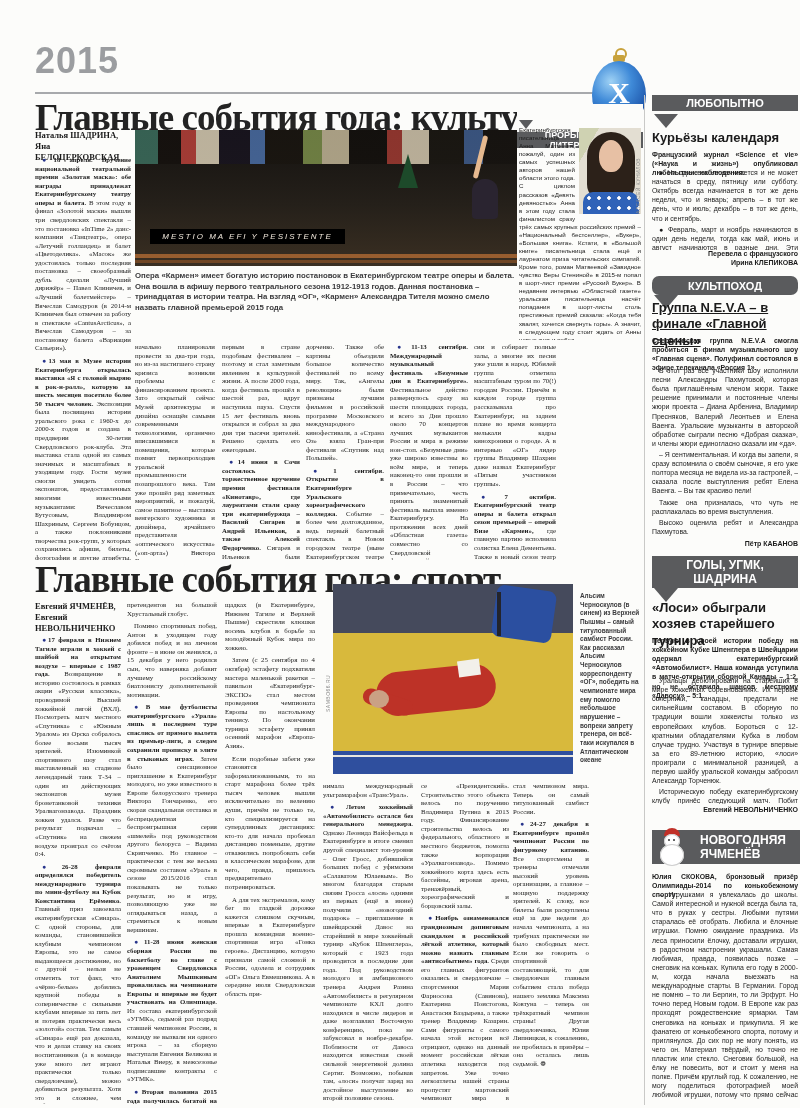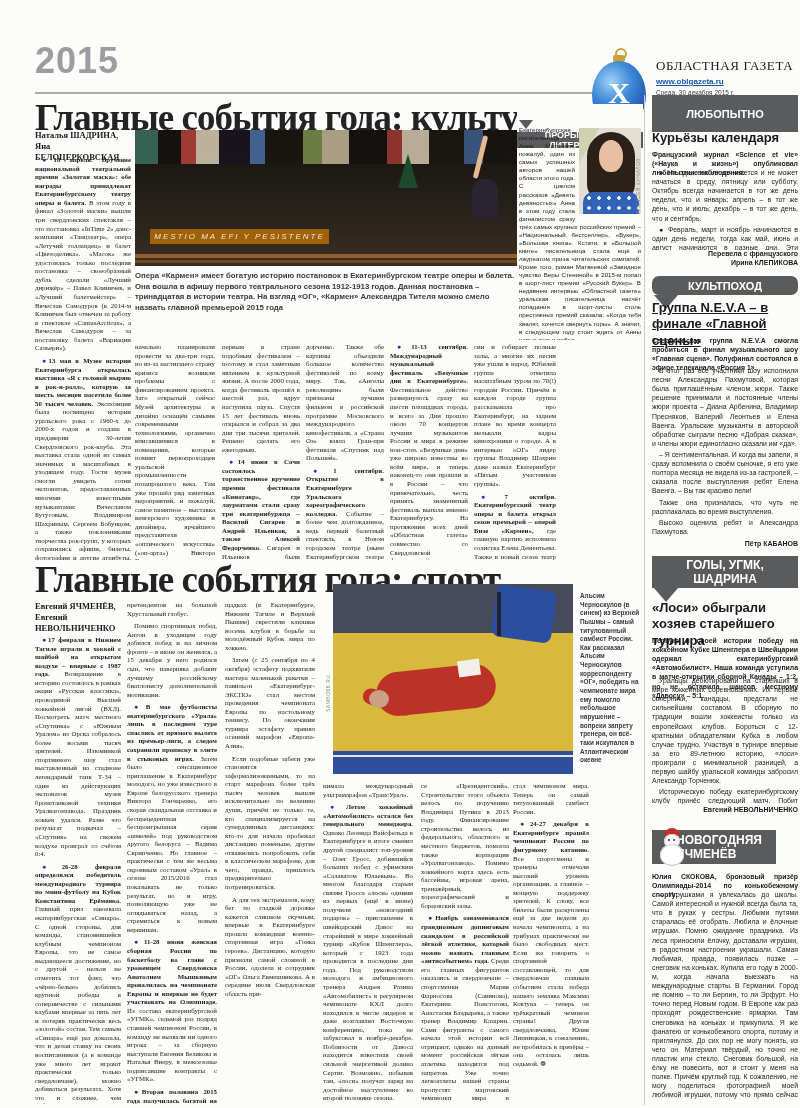--- a/index.html
+++ b/index.html
@@ -34,23 +34,23 @@
         writing-mode:vertical-rl;transform:rotate(180deg);letter-spacing:.5px;}
   .caption{position:absolute;font-family:"Liberation Sans",sans-serif;font-weight:bold;
         font-size:7.8px;line-height:1.35;color:#3a3a3c;}
   .caption.small{font-size:6.4px;}
   
   .op-bg{position:absolute;inset:0;background:linear-gradient(180deg,#141210 0%,#25201a 55%,#3a2f22 100%);}
   .op-lights{position:absolute;left:0;top:0;width:100%;height:34px;opacity:.85;
         background:linear-gradient(90deg,#3c6e5e 0 6%,#15110e 6% 12%,#b8413a 12% 16%,#d8cdb4 16% 22%,#18141f 22% 30%,#4a6ea6 30% 34%,#191510 34% 44%,#7b8e4a 44% 49%,#c2b697 49% 56%,#13100d 56% 66%,#a03a32 66% 70%,#d3c7ae 70% 77%,#1a1712 77% 86%,#3f5d8e 86% 91%,#161310 91% 100%);}
   .op-letters{position:absolute;left:18%;top:34%;font-family:"Liberation Serif",serif;font-weight:bold;
         font-size:52px;color:#cfc19b;letter-spacing:10px;text-shadow:0 2px 3px rgba(0,0,0,.6);}
-  .op-sign{position:absolute;left:4%;bottom:16%;background:#a16207;color:#efe6da;
+  .op-sign{position:absolute;left:4%;bottom:16%;background:#000000;color:#efe6da;
         font-family:"Liberation Sans",sans-serif;font-size:8px;font-style:italic;
-        padding:3px 4px;letter-spacing:2px;}
+        padding:3px 12px;letter-spacing:2px;}
   .op-rail{position:absolute;left:0;bottom:6%;width:100%;height:4px;background:#b06a33;opacity:.8;}
   .op-rail2{position:absolute;left:0;bottom:2%;width:100%;height:3px;background:#7e4c25;opacity:.8;}
   .op-tree{position:absolute;right:26%;top:18%;width:0;height:0;border-left:10px solid transparent;
         border-right:10px solid transparent;border-bottom:34px solid #1d4a2a;}
   .op-arm{position:absolute;right:9%;top:4%;width:5px;height:44px;background:#e6b98f;border-radius:3px;transform:rotate(14deg);}
   .op-dancer{position:absolute;right:5%;top:36%;width:26px;height:40px;background:#2a2430;border-radius:12px 12px 4px 4px;}
   
   .litbox{position:absolute;left:517px;top:104px;width:126px;height:240px;background:#fcfcfa;}
   .litbox .text{position:absolute;left:2px;top:22px;width:122px;height:214px;
         font-family:"Liberation Sans",sans-serif;font-size:6.2px;line-height:1.3;text-align:justify;overflow:hidden;}
@@ -95,25 +95,20 @@
   .snowman .eye1{left:16px;} .snowman .eye2{left:21px;}
   .snowman .scarf{position:absolute;left:12px;top:18px;width:16px;height:3px;background:#2c7a3f;}
 </style>
 </head>
 <body>
 
 <div class="page">
 
   <div class="year">2015</div>
   <div class="head-rule"></div>
-  <div class="masthead">
-    <div class="title">ОБЛАСТНАЯ ГАЗЕТА</div>
-    <div class="url">www.oblgazeta.ru</div>
-    <div class="date">Среда, 30 декабря 2015 г.</div>
-  </div>
   <div class="ornament">
     <div class="loop"></div>
       <div class="cap"></div>
       <div class="ball"></div>
     <div class="glyph">X</div>
   </div>
 
   <div class="headline" style="left:35px;top:96px;">Главные события года: культура</div>
   <div class="byline" style="left:35px;top:130px;width:96px;">Наталья ШАДРИНА,
 Яна БЕЛОЦЕРКОВСКАЯ</div>
@@ -213,21 +208,21 @@
       <p class="cont">се «Президентский». Строительство этого объекта велось по поручению Владимира Путина в 2013 году. Финансирование строительства велось из федерального, областного и местного бюджетов, помогла также корпорация «Уралвагонзавод». Помимо хоккейного корта здесь есть бассейны, игровая арена, тренажёрный, хореографический и борцовский залы.</p>
       <p><b><span class="bullet">●</span>Ноябрь ознаменовался грандиозным допинговым скандалом в российской лёгкой атлетике, который можно назвать главным «антисобытием» года. </b>Среди его главных фигурантов оказались и свердловчане – спортсменки Мария Фарносова (Савинова), Екатерина Поистогова, Анастасия Баздырева, а также тренер Владимир Казарин. Сами фигуранты с самого начала этой истории всё отрицают, однако на данный момент российская лёгкая атлетика находится под запретом. Уже точно легкоатлеты нашей страны пропустят мартовский чемпионат мира в помещении, но под серьёзной угрозой и Олимпиада в Рио-де-Жанейро.</p>
     </div>
   <div class="col" style="left:513px;top:782px;width:76px;height:322px;">
       <p class="cont">стал чемпионом мира. Теперь он самый титулованный самбист России.</p>
       <p><b><span class="bullet">●</span>24-27 декабря в Екатеринбурге прошёл чемпионат России по фигурному катанию. </b>Все спортсмены и тренеры отмечали высокий уровень организации, а главное – мощную поддержку зрителей. К слову, все билеты были раскуплены ещё за две недели до начала чемпионата, а на трибунах практически не было свободных мест. Если же говорить о спортивной составляющей, то для свердловчан главным событием стала победа нашего земляка Максима Ковтуна – теперь он трёхкратный чемпион страны! Другая свердловчанка, Юлия Липницкая, к сожалению, не пробилась в призёры – она осталась лишь седьмой. ❁</p>
     </div>
 
   <div class="sep"></div>
 
-  <div class="tagbar" style="left:652px;top:95px;width:146px;height:37px;font-size:11px;">ЛЮБОПЫТНО</div>
+  <div class="tagbar" style="left:652px;top:95px;width:146px;height:16px;font-size:11px;">ЛЮБОПЫТНО</div>
   <div class="tri" style="left:654px;top:114px;"></div>
   <div class="side-title" style="top:130px;">Курьёзы календаря</div>
   <div class="side-lead" style="top:150px;">Французский журнал «Science et vie» («Наука и жизнь») опубликовал любопытные наблюдения:</div>
   <div class="side-body" style="top:168px;height:82px;">
       <p><b><span class="bullet">●</span> </b>Ни один век не начинается и не может начаться в среду, пятницу или субботу. Октябрь всегда начинается в тот же день недели, что и январь; апрель – в тот же день, что и июль; декабрь – в тот же день, что и сентябрь.</p>
       <p><b><span class="bullet">●</span> </b>Февраль, март и ноябрь начинаются в один день недели, тогда как май, июнь и август начинаются в разные дни. Эти правила не распространяются на високосные годы.</p>
     </div>
   <div class="side-author" style="top:250px;">Перевела с французского</div>
   <div class="side-author" style="top:259px;">Ирина КЛЕПИКОВА</div>
 
@@ -250,21 +245,21 @@
   </div>
   <div class="tri" style="left:654px;top:588px;"></div>
   <div class="side-title" style="top:600px;">«Лоси» обыграли хозяев старейшего турнира</div>
   <div class="side-lead" style="top:636px;">Первую в своей истории победу на хоккейном Кубке Шпенглера в Швейцарии одержал екатеринбургский «Автомобилист». Наша команда уступила в матче-открытии сборной Канады – 1:2, но не оставила шансов местному «Давосу» – 5:1.</div>
   <div class="side-body" style="top:676px;height:128px;">
       <p>Уральцы дебютировали на старейших в мире хоккейных соревнованиях. Их первые соперники, канадцы, предстали не сильнейшим составом. В сборную по традиции вошли хоккеисты только из европейских клубов. Бороться с 12-кратными обладателями Кубка в любом случае трудно. Участвуя в турнире впервые за его 89-летнюю историю, «лоси» проиграли с минимальной разницей, а первую шайбу уральской команды забросил Александр Торченюк.</p>
       <p>Историческую победу екатеринбургскому клубу принёс следующий матч. Побит «Давос», который выигрывал на своём льду рекордные 15 раз. Дважды в этой встрече отличился Алексей Михнов, и ещё по голу оформили Андрей Алексеев, Сергей Емелин и Анатолий Голышев.</p>
     </div>
   <div class="side-author" style="top:806px;">Евгений НЕВОЛЬНИЧЕНКО</div>
 
-  <div class="tagbar" style="left:652px;top:830px;width:146px;height:34px;font-size:12px;line-height:1.2;align-items:flex-start;padding-left:24px;width:100px;">
+  <div class="tagbar" style="left:652px;top:830px;width:146px;height:34px;font-size:12px;line-height:1.2;align-items:flex-start;padding-left:48px;width:100px;">
     <span>НОВОГОДНЯЯ</span>
     <span>ЯЧМЕНЁВ</span>
   </div>
   <div class="snowman" style="left:652px;top:828px;">
     <div class="hat"></div>
       <div class="head"></div>
       <div class="eye1"></div>
       <div class="eye2"></div>
     <div class="scarf"></div>
       <div class="body"></div>

